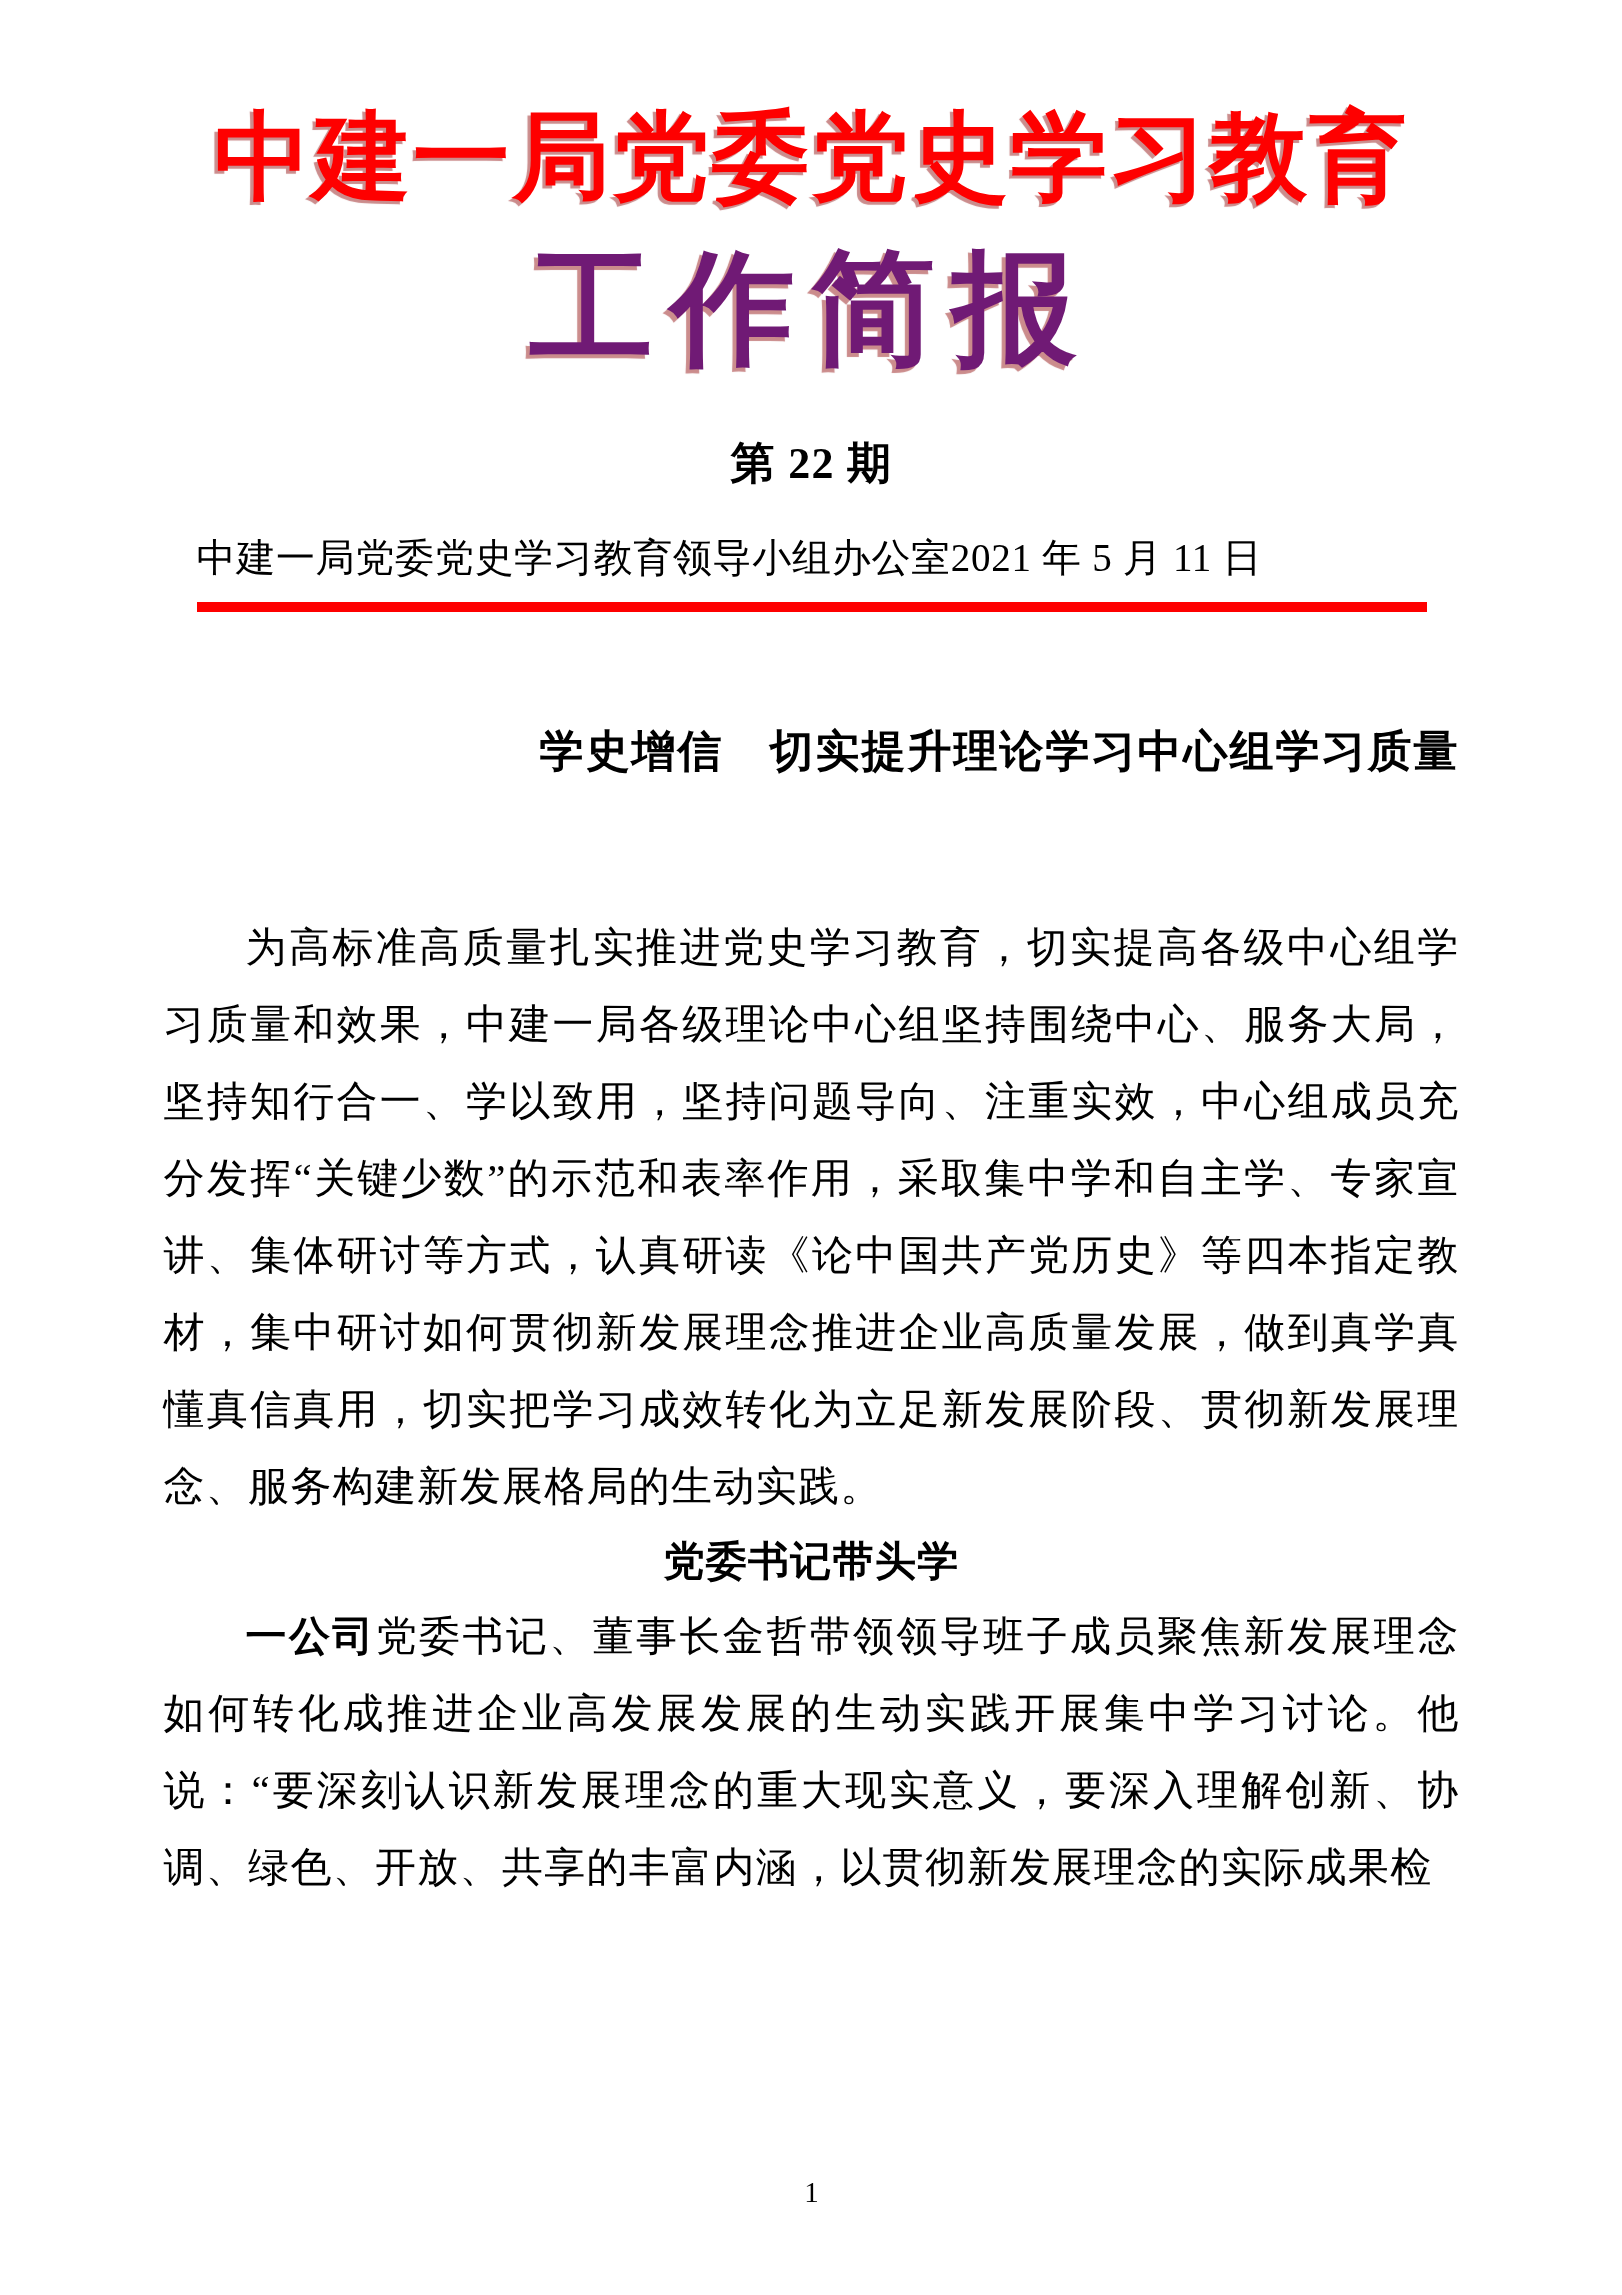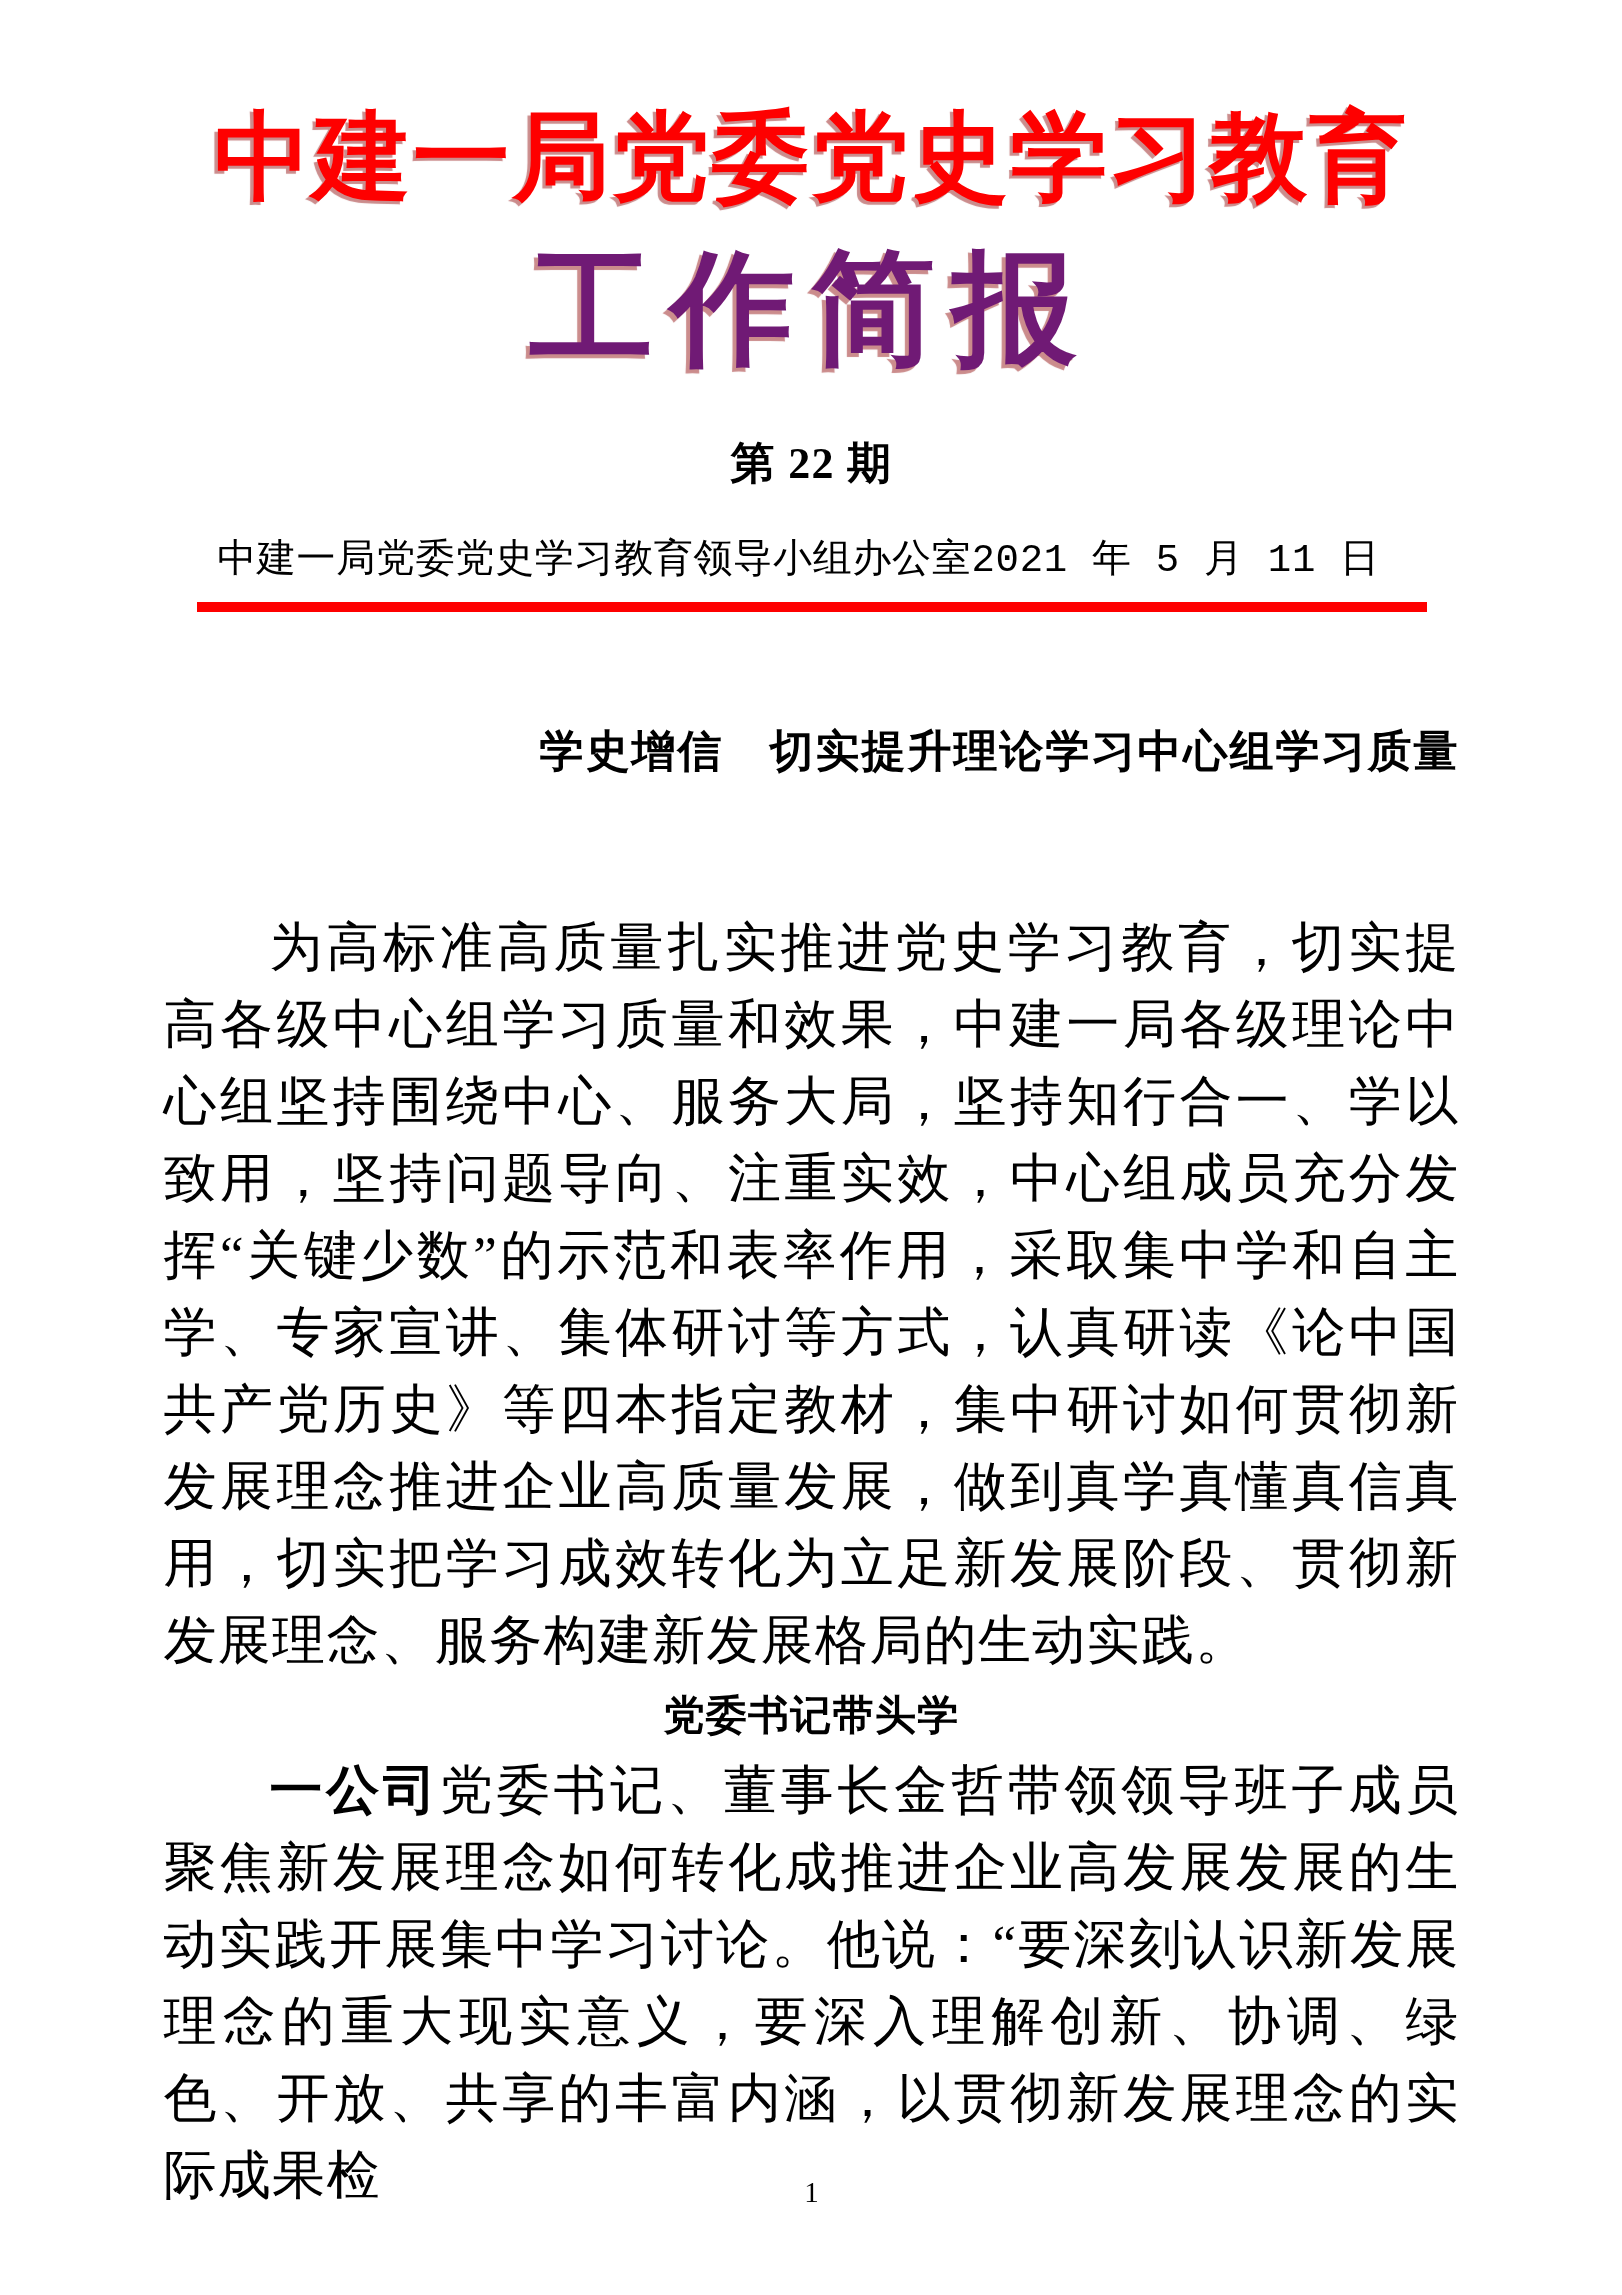--- a/index.html
+++ b/index.html
@@ -43,25 +43,24 @@
   .issue-line {
     margin-top: 58px;
     font-size: 44px;
     font-weight: bold;
     letter-spacing: 1.3px;
   }
   .info-row {
     width: 1230px;
     margin: 38px auto 0 auto;
     display: flex;
-    justify-content: center;
+    justify-content: flex-start;
     align-items: baseline;
     font-size: 39px;
     letter-spacing: 0.7px;
-    font-family: Liberation Mono, monospace;
   }
   .info-row .office { text-align: left; }
   .info-row .date { text-align: right; padding-right: 26px; }
   .red-rule {
     width: 1230px;
     height: 9.8px;
     margin: 17px auto 0 auto;
     background: #fe0000;
   }
   
@@ -73,21 +72,21 @@
     margin-top: 110px;
     text-align: right;
     font-size: 44px;
     font-weight: bold;
     letter-spacing: 2px;
     font-family: Liberation Sans, sans-serif;
   }
   .body-par {
     margin: 0;
     margin-top: 128px;
-    font-size: 53px;
+    font-size: 41px;
     line-height: 77px;
     letter-spacing: 1.3px;
     text-align: justify;
     text-indent: 2em;
   }
   .body-par.second {
     margin-top: 0;
   }
   .subheading {
     margin-top: 9.2px;

